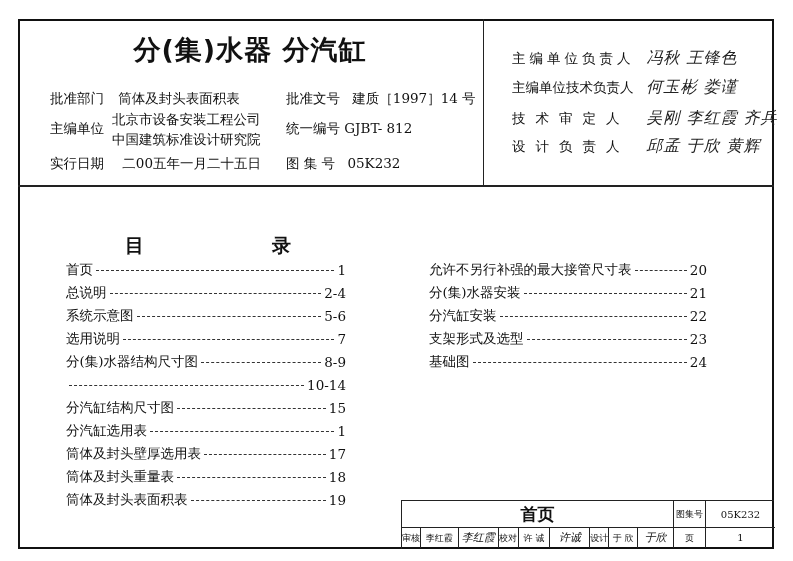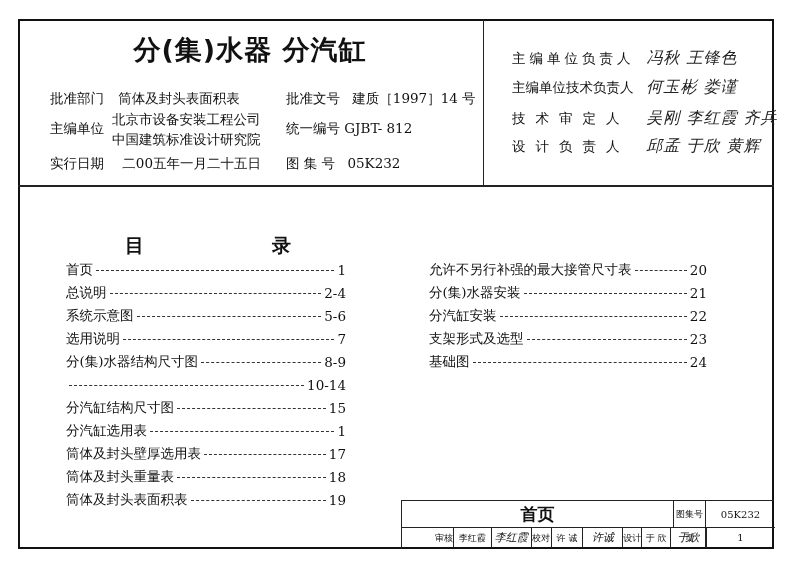--- a/index.html
+++ b/index.html
@@ -30,21 +30,21 @@
   .toc-item .t { flex:0 0 auto; }
   .toc-item .dash { flex:1 1 auto; margin:0 3px; border-bottom:1.5px dashed #333; height:0; position:relative; top:1px; }
   .toc-item .p { flex:0 0 auto; }
 
   .tblock { position:absolute; left:401px; top:500px; width:373px; height:49px;
             border-top:1.5px solid #222; border-left:1.5px solid #222; box-sizing:border-box; }
   .tb-title { position:absolute; left:0; top:0; width:272px; height:27px; border-right:1px solid #222;
               border-bottom:1px solid #222; box-sizing:border-box; text-align:center;
               font-family:"DejaVu Sans","Liberation Sans",sans-serif; font-weight:bold; font-size:17px; line-height:27px; }
   .tb-cell { position:absolute; box-sizing:border-box; font-size:9px; text-align:center; white-space:nowrap; overflow:hidden; }
-  .tb-bottom { position:absolute; left:0; top:27px; height:20px; width:272px; display:flex; border-right:1px solid #222; box-sizing:border-box;margin-left:33px; }
+  .tb-bottom { position:absolute; left:0; top:27px; height:20px; width:272px; display:flex; border-right:1px solid #222; box-sizing:border-box; }
   .tb-bottom span { border-right:1px solid #222; font-size:9px; line-height:20px; text-align:center; box-sizing:border-box; white-space:nowrap; overflow:hidden; }
   .tb-bottom span:last-child { border-right:none; }
   .tb-bottom .sig { font-style:italic; font-size:11px; }
 </style>
 </head>
 <body>
 
 <div class="frame"></div>
 <div class="hdiv"></div>
 <div class="vdiv"></div>

